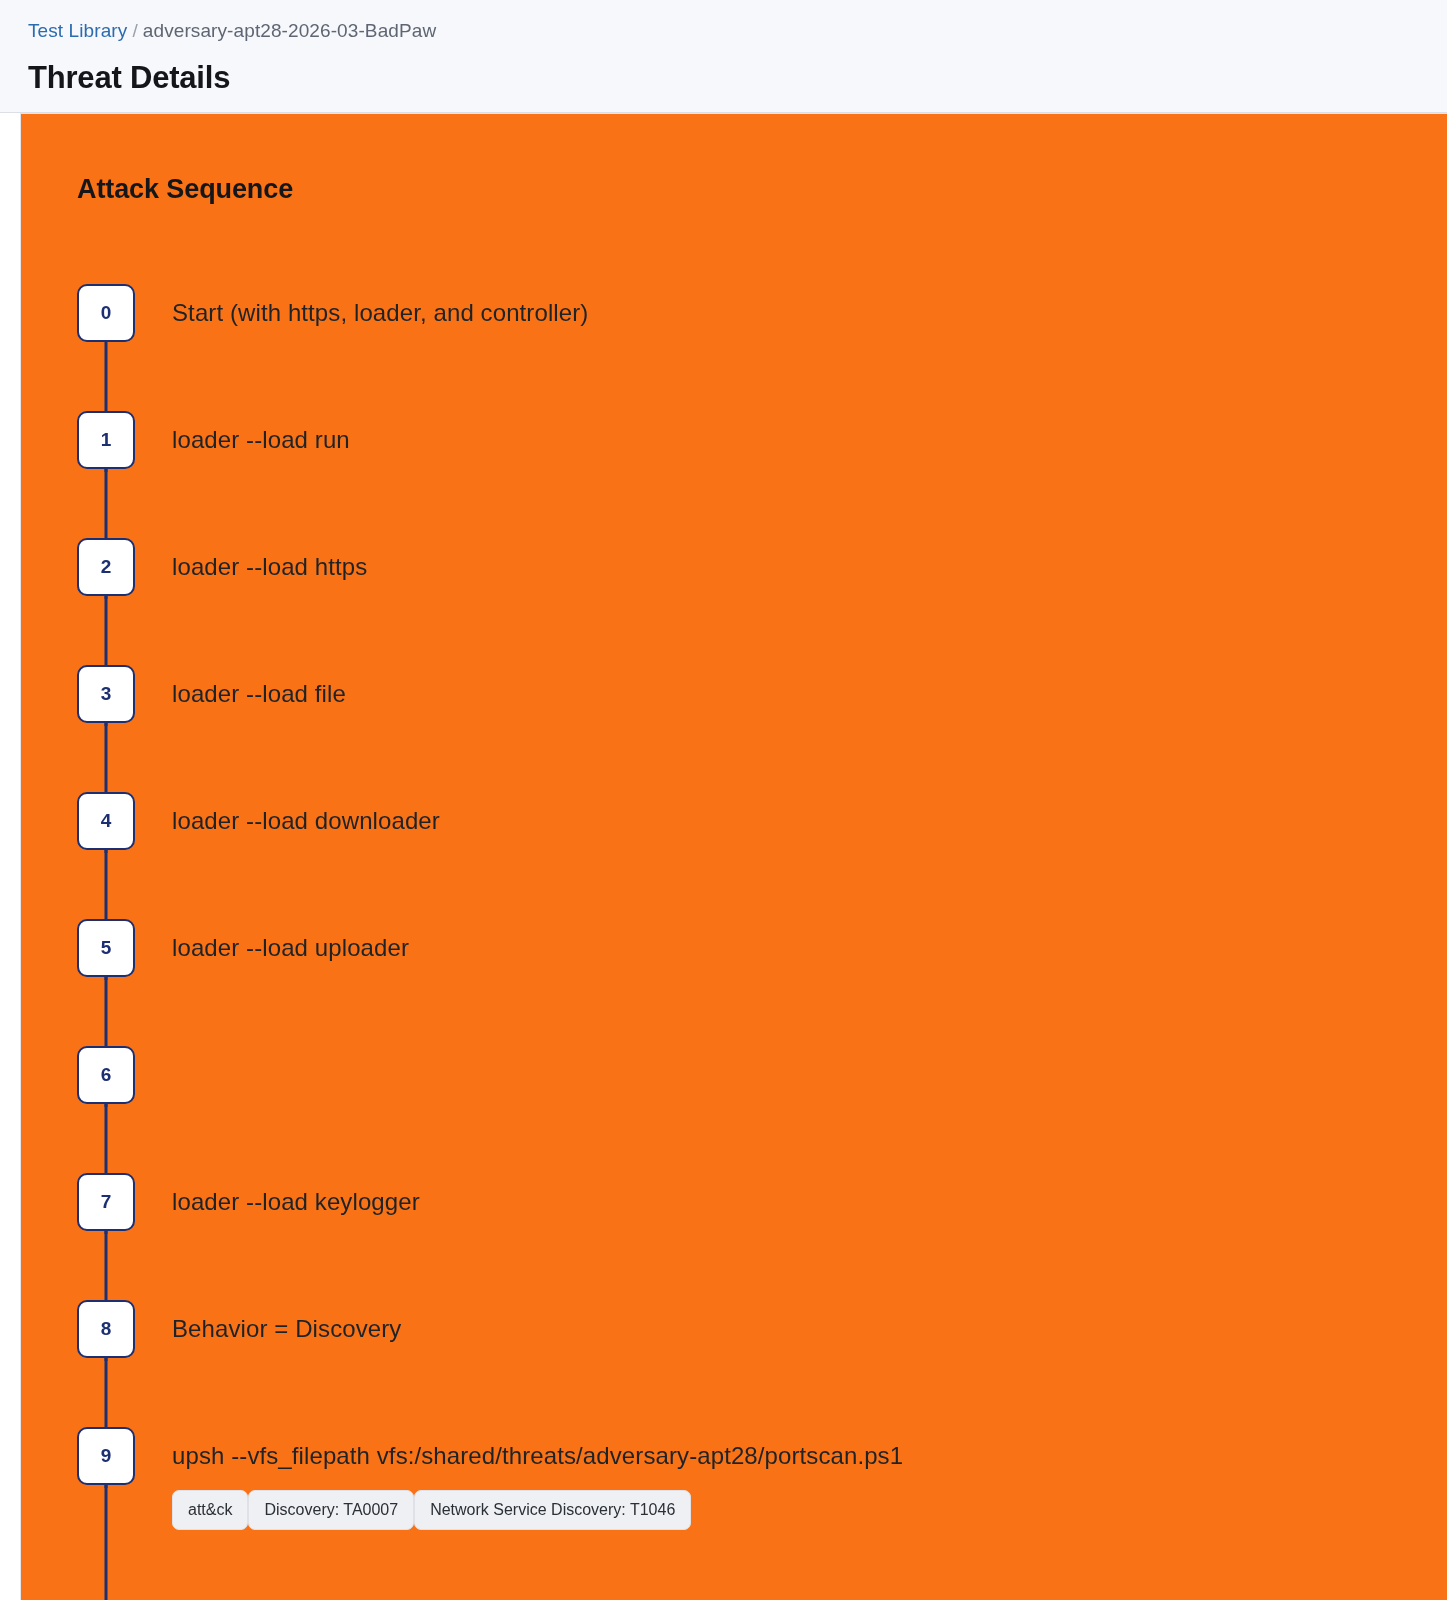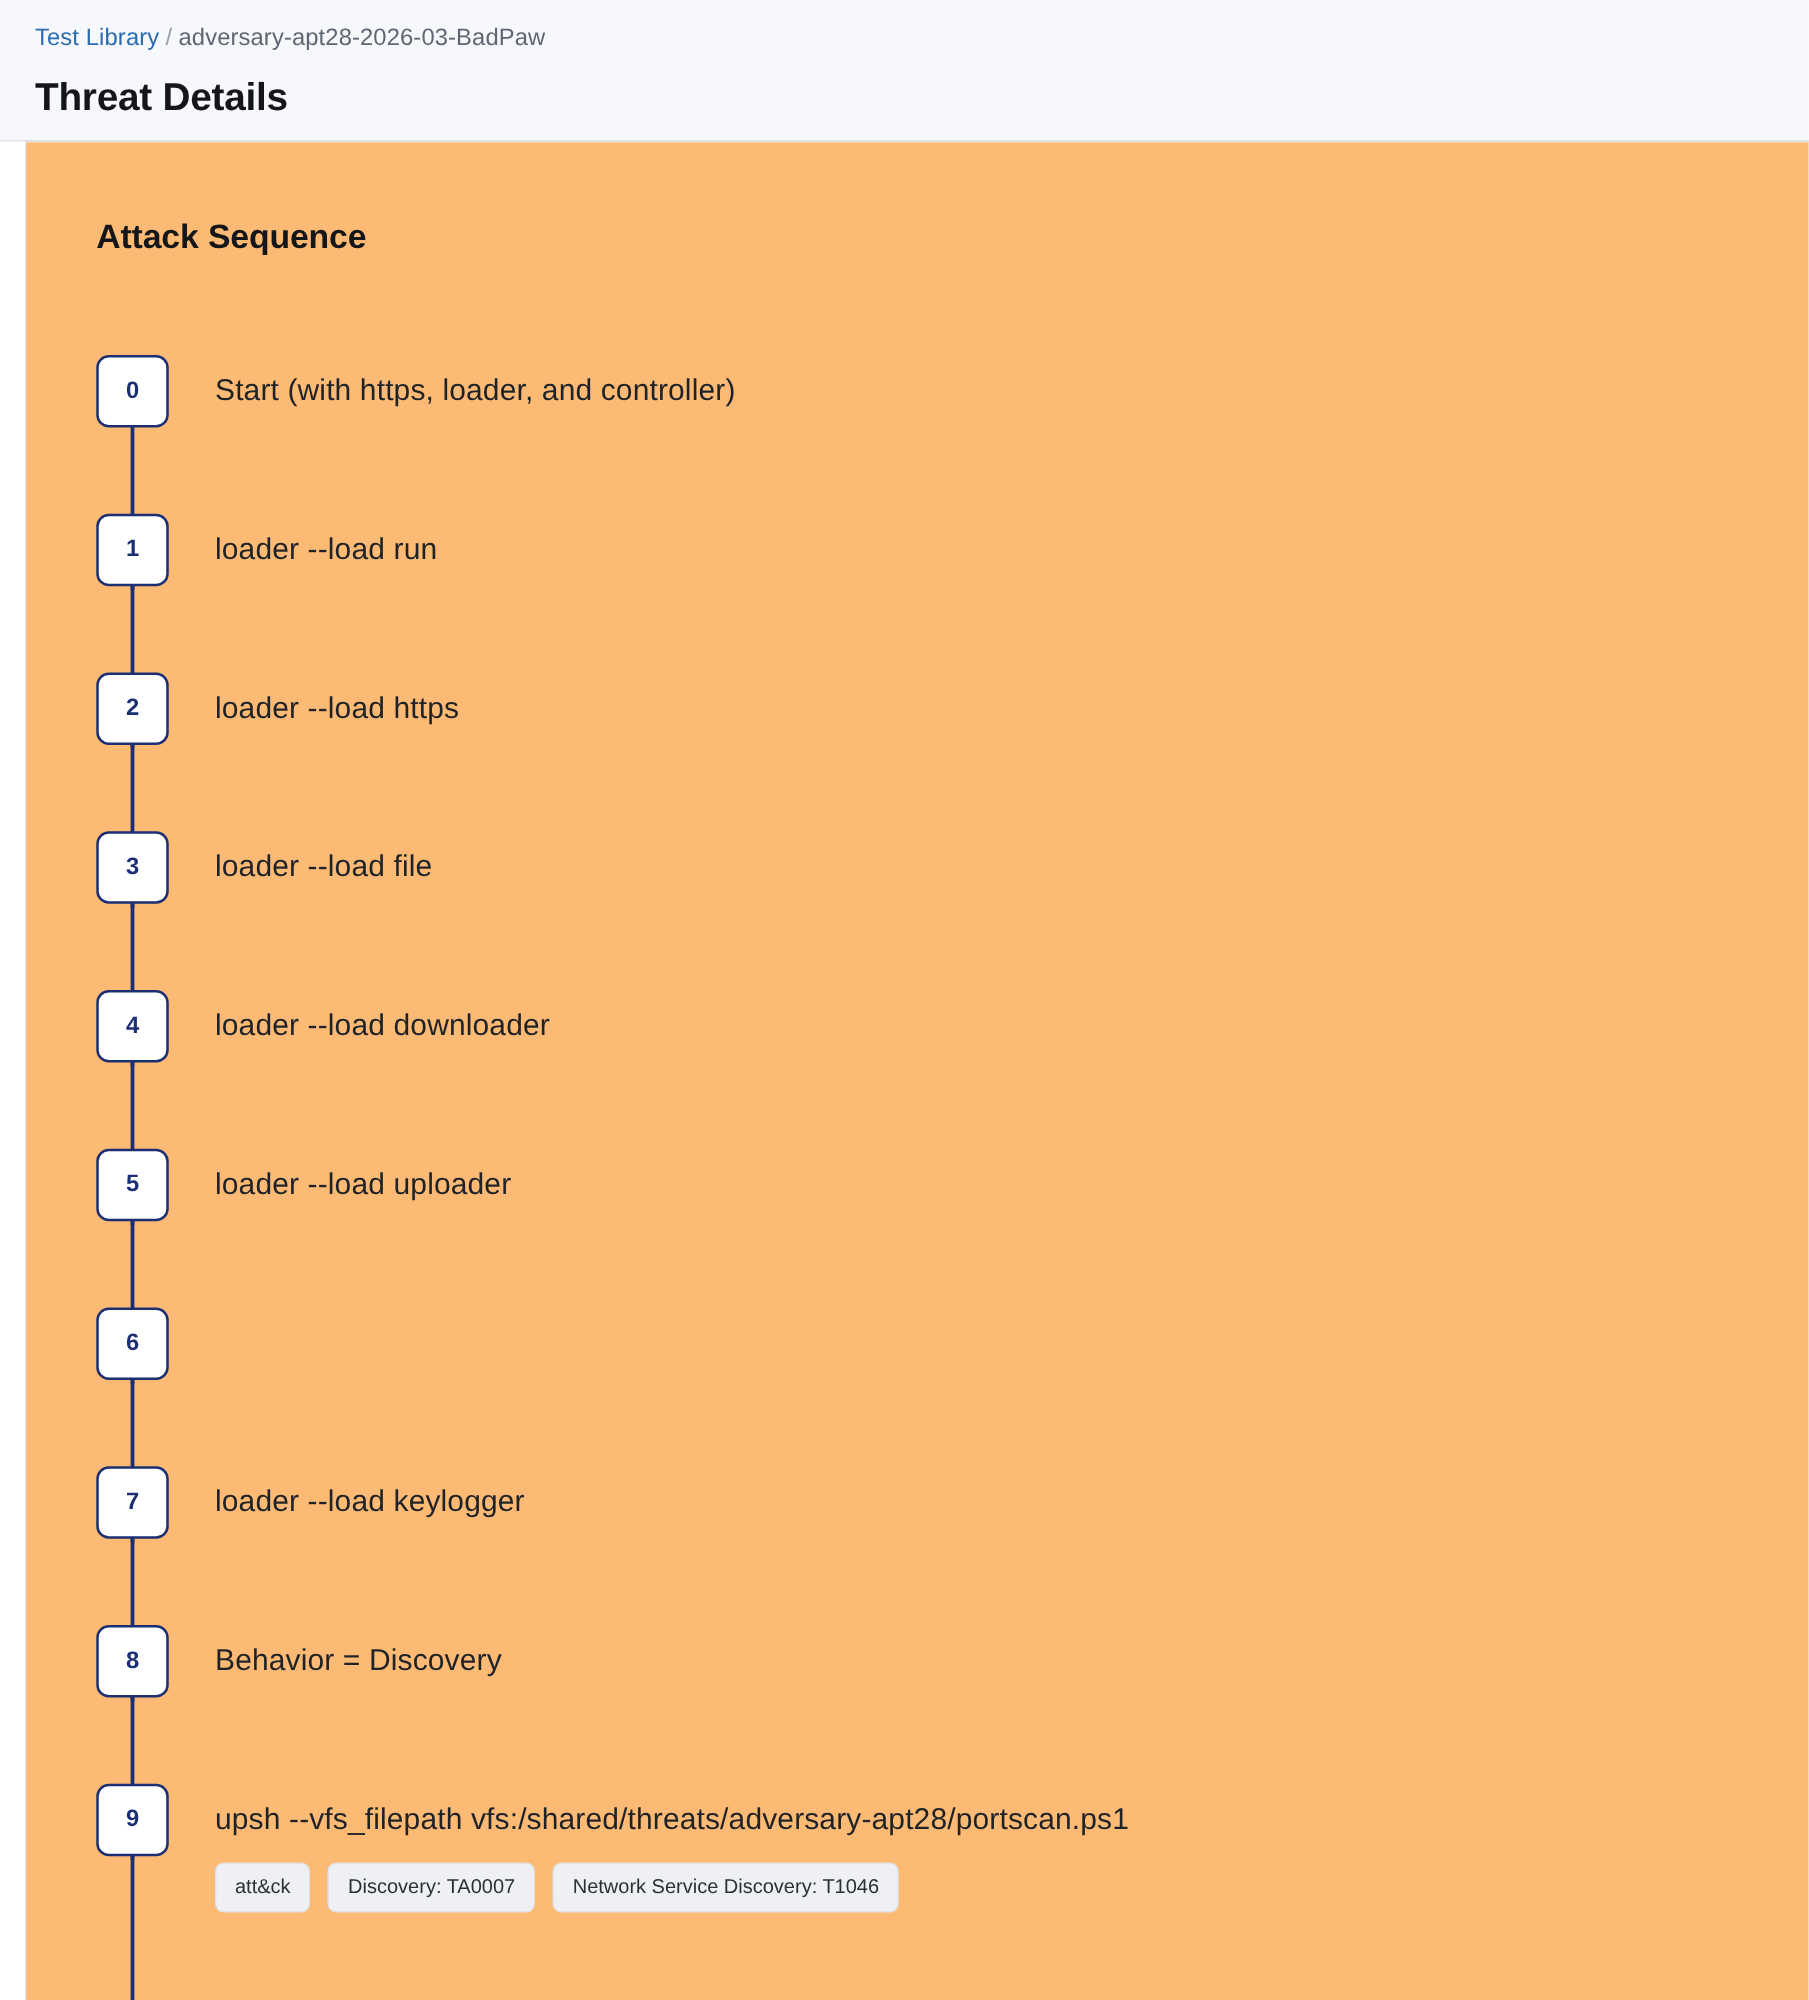--- a/index.html
+++ b/index.html
@@ -44,21 +44,21 @@
     margin-top: 14px;
     letter-spacing: -0.2px;
   }
 
   
   .card-wrap {
     padding: 0 0 0 20px;
     height: calc(1600px - 113px);
   }
   .card {
-    background: #fdba74;
+    background: #f97316;
     border: 1px solid #e3e5ea;
     border-right: none;
     border-bottom: none;
     height: 100%;
     padding: 58px 0 0 56px;
     overflow: hidden;
   }
   .section-title {
     font-size: 27px;
     line-height: 34px;
@@ -123,21 +123,20 @@
     font-size: 24px;
     line-height: 26px;
     color: #1f2328;
     white-space: nowrap;
     letter-spacing: 0.1px;
   }
 
   .tag-row {
     display: flex;
     flex-wrap: wrap;
-    gap: 14px;
     margin-top: 21px;
   }
   .tag {
     background: #eff0f3;
     border: 1px solid #dfe1e6;
     border-radius: 7px;
     padding: 8px 15px;
     font-size: 16px;
     line-height: 22px;
     color: #2b2f36;

